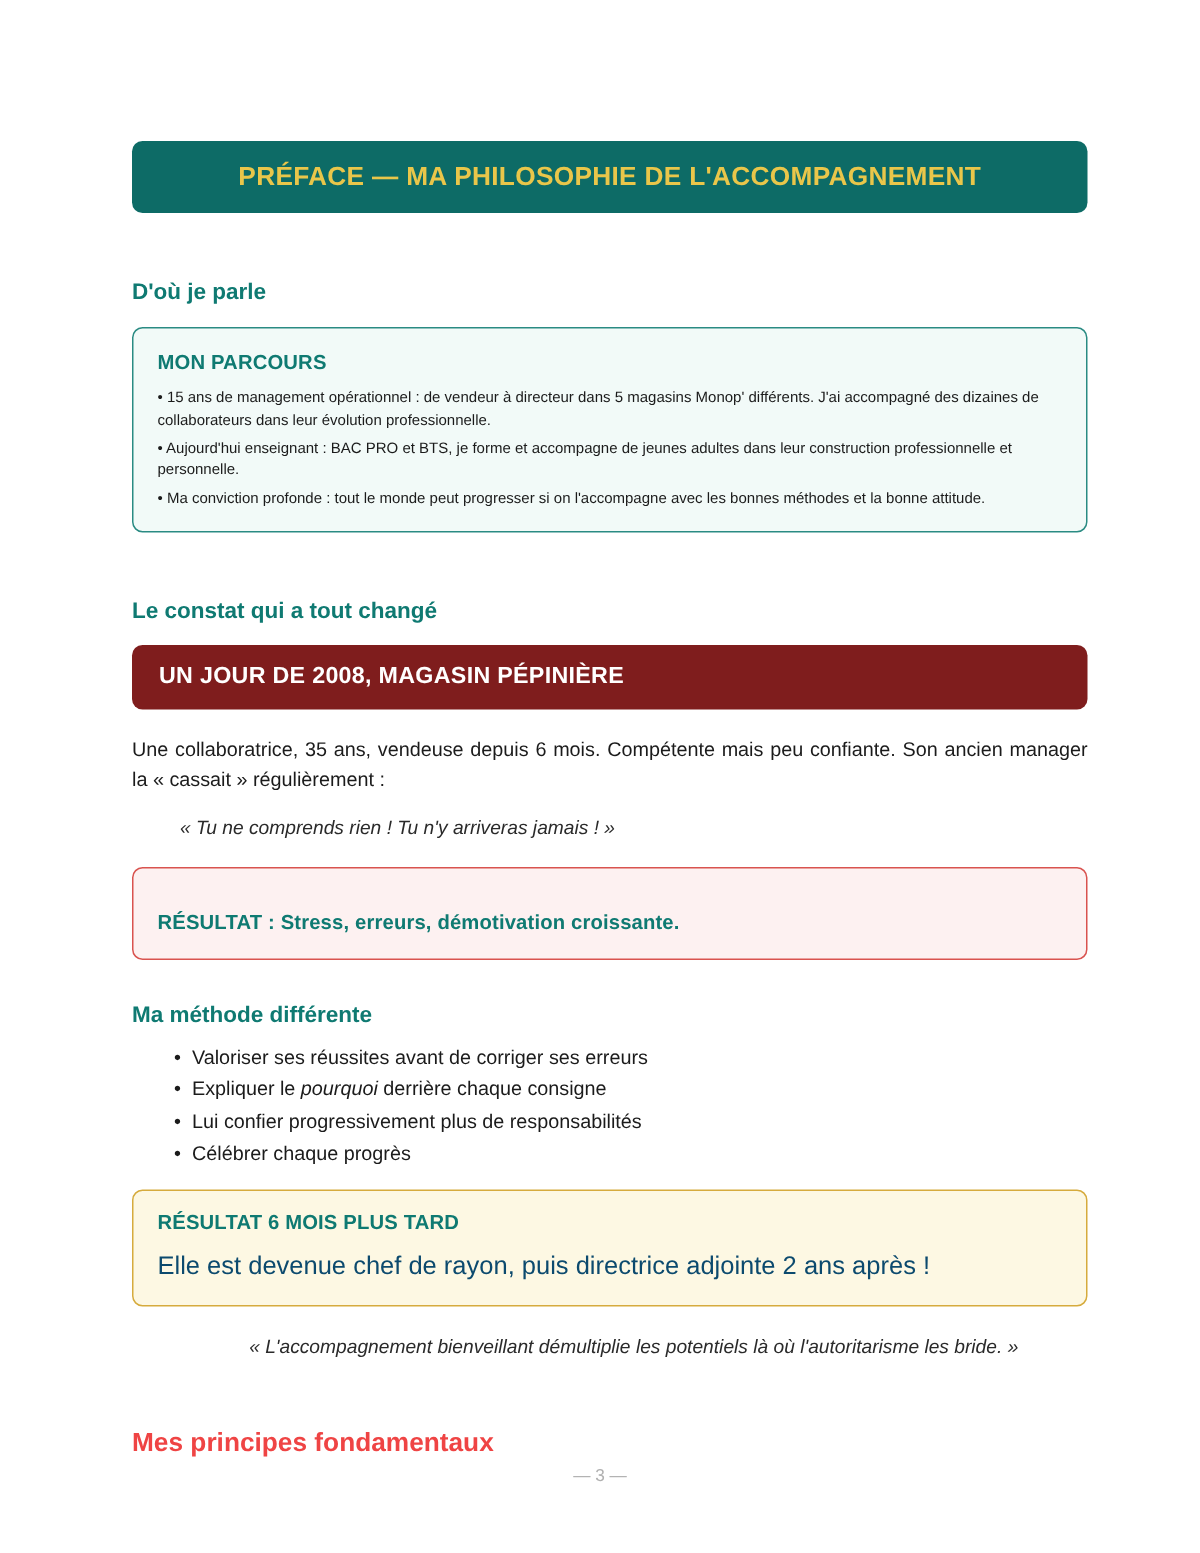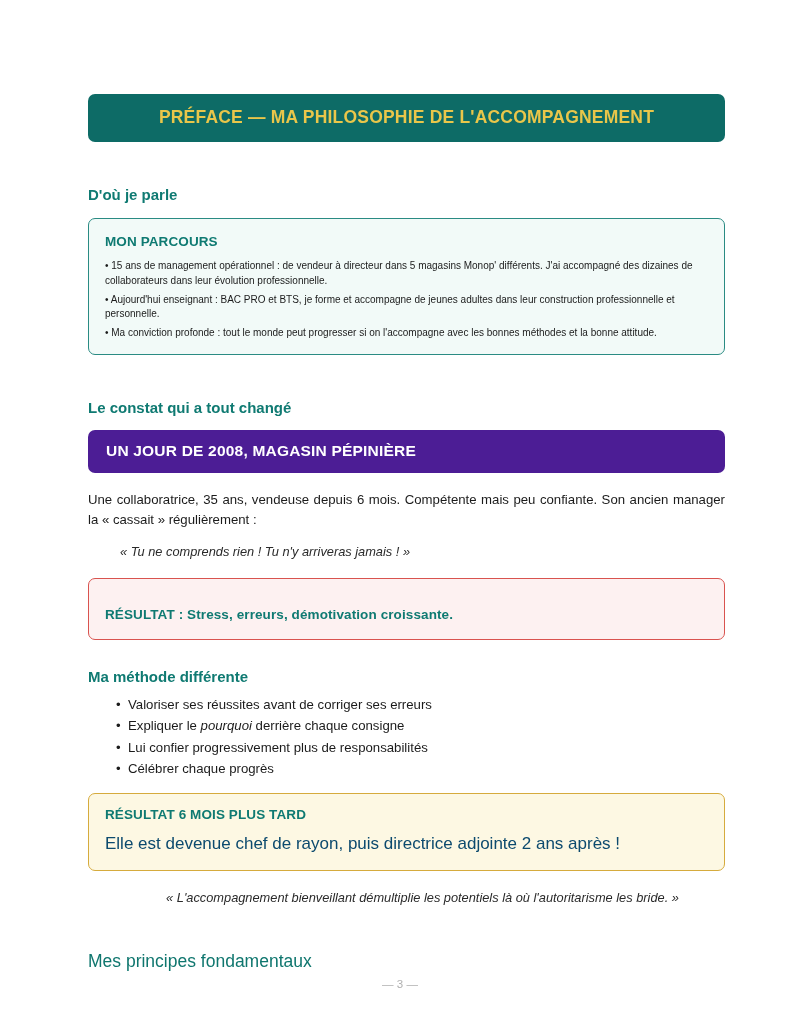--- a/index.html
+++ b/index.html
@@ -49,23 +49,23 @@
 
   
   .h3 {
     color: #0f7a72;
     font-size: 15px;
     font-weight: bold;
     margin: 0;
     line-height: 1.2;
   }
   .h2 {
-    color: #0f766e;
+    color: #ef4444;
     font-size: 17.5px;
-    font-weight: normal;
+    font-weight: bold;
     margin: 0;
     line-height: 1.2;
   }
 
   .sp-heading-1 { height: 44px; }
   .sp-h3-to-box { height: 14px; }
   .sp-box-to-h3 { height: 44px; }
   .sp-h3-to-banner { height: 13px; }
   .sp-banner-to-p { height: 17px; }
   .sp-p-to-quote { height: 14px; }
@@ -116,21 +116,21 @@
   }
   .callout-line {
     margin: 0 0 5px 0;
     font-size: 10px;
     line-height: 1.42;
   }
   .callout-line:last-child { margin-bottom: 0; }
 
   
   .sub-banner {
-    background: #4c1d95;
+    background: #7f1d1d;
     color: #ffffff;
     border-radius: 7px;
     font-size: 15.5px;
     font-weight: bold;
     padding: 12px 16px 13px 18px;
     letter-spacing: 0.2px;
     box-sizing: border-box;
   }
 
   

